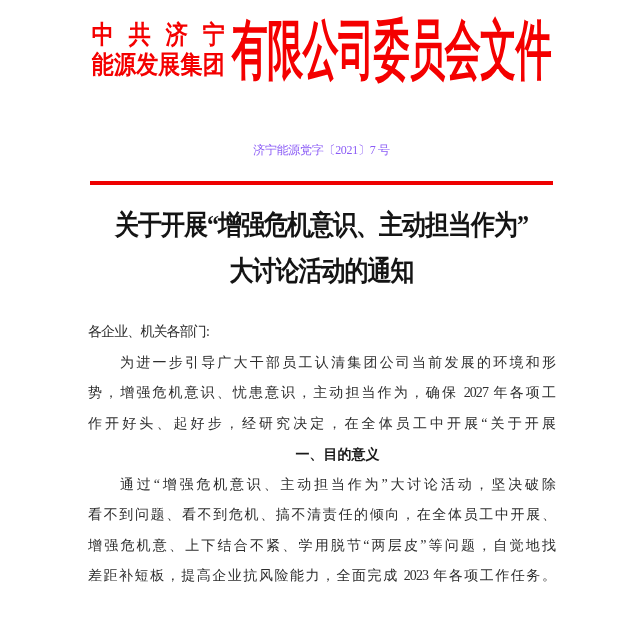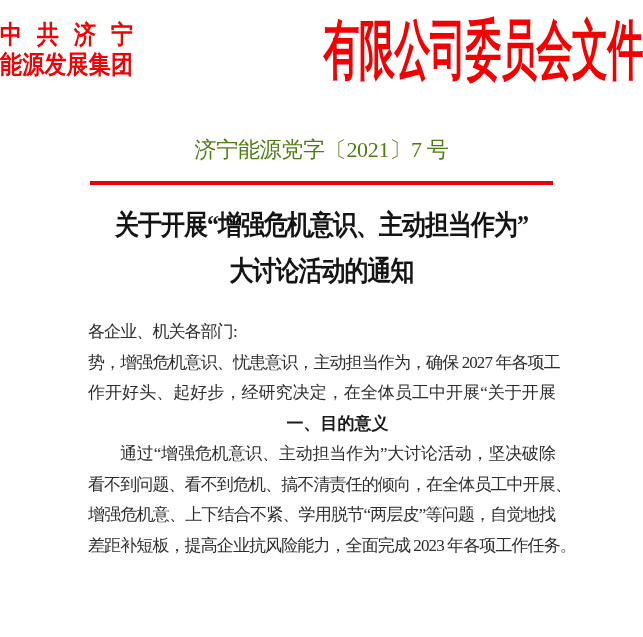--- a/index.html
+++ b/index.html
@@ -10,21 +10,21 @@
     height: 637px;
     margin: 0 auto;
     background: #ffffff;
     overflow: hidden;
     font-family: "Liberation Serif", "DejaVu Serif", serif;
   }
 
   
   .header {
     display: flex;
-    justify-content: space-between;
+    justify-content: center;
     align-items: center;
     padding-top: 13px;
     height: 86px;
   }
   .org-block {
     width: 132px;
     margin-right: 8px;
     color: #f40000;
     font-weight: bold;
     transform: scale(1, 1.15);
@@ -46,23 +46,23 @@
     letter-spacing: -0.5px;
     white-space: nowrap;
     transform: scale(1, 1.8);
     transform-origin: center;
   }
 
   
   .doc-number {
     margin-top: 52px;
     text-align: center;
-    font-size: 22px;
+    font-size: 12px;
     line-height: 24px;
-    color: #4d7c0f;
+    color: #8b5cf6;
     letter-spacing: -0.3px;
   }
 
   
   .red-line {
     margin: 19px 0 0 90px;
     width: 463px;
     height: 4px;
     background: #ee0000;
   }
@@ -77,21 +77,21 @@
     color: #141414;
     letter-spacing: -1px;
     transform: scale(1, 1.15);
     transform-origin: center;
   }
 
   
   .doc-body {
     margin: 29px 0 0 88px;
     width: 467px;
-    font-size: 17px;
+    font-size: 14px;
     line-height: 30.5px;
     letter-spacing: -0.9px;
     color: #2d2d2d;
   }
   .line { white-space: nowrap; }
   .jline { text-align: justify; text-align-last: justify; }
   .ind { text-indent: 32px; text-align: center; }
   .heading {
     font-family: "Liberation Sans", "DejaVu Sans", sans-serif;
     font-weight: bold;
@@ -116,20 +116,21 @@
 
   <div class="red-line"></div>
 
   <div class="title-block">
     <div>关于开展“增强危机意识、主动担当作为”</div>
     <div>大讨论活动的通知</div>
   </div>
 
   <div class="doc-body">
     <div class="line">各企业、机关各部门:</div>
+    <div class="line jline ind">为进一步引导广大干部员工认清集团公司当前发展的环境和形</div>
     <div class="line jline">势，增强危机意识、忧患意识，主动担当作为，确保 2027 年各项工</div>
     <div class="line jline">作开好头、起好步，经研究决定，在全体员工中开展“关于开展</div>
     <div class="line heading ind">一、目的意义</div>
     <div class="line jline ind">通过“增强危机意识、主动担当作为”大讨论活动，坚决破除</div>
     <div class="line jline">看不到问题、看不到危机、搞不清责任的倾向，在全体员工中开展、</div>
     <div class="line jline">增强危机意、上下结合不紧、学用脱节“两层皮”等问题，自觉地找</div>
     <div class="line jline">差距补短板，提高企业抗风险能力，全面完成 2023 年各项工作任务。</div>
   </div>
 
 </div>

